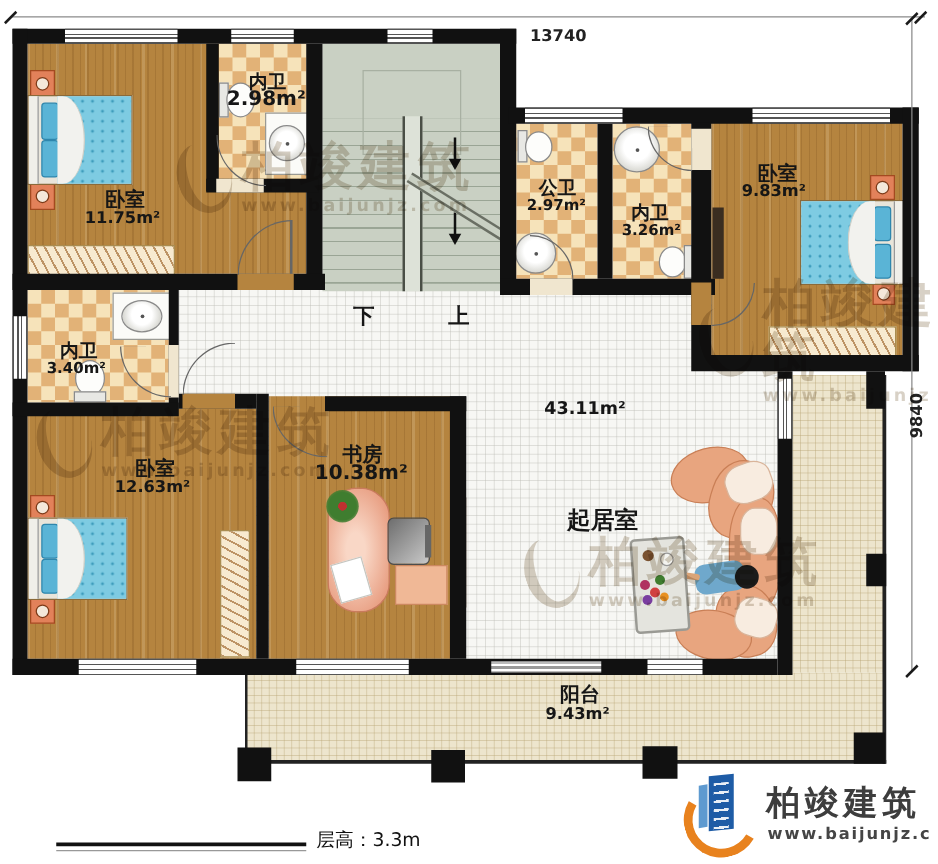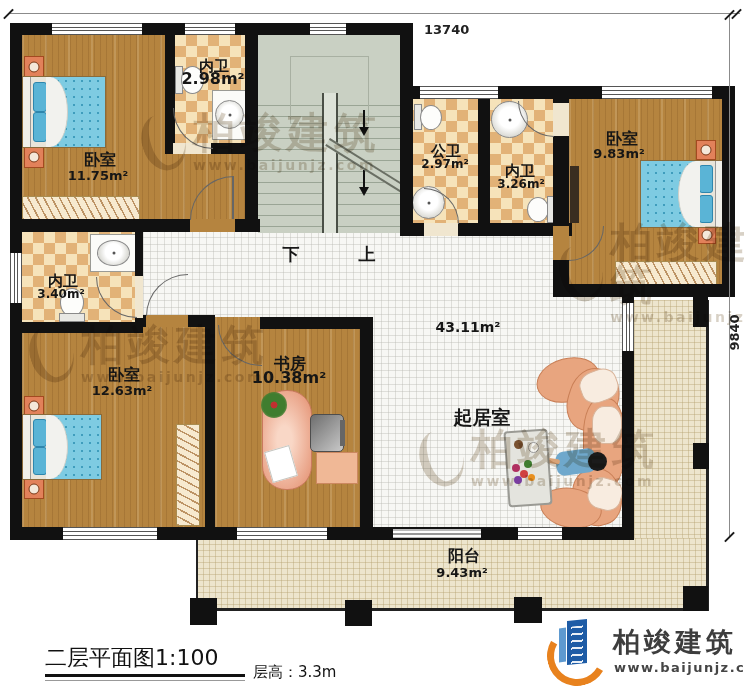--- a/index.html
+++ b/index.html
@@ -308,21 +308,20 @@
     </div>
   </div>
   <div class="wm" style="left:420px;top:428px;">
     <div class="wm-sw"></div>
     <div>
       <div class="wm-t1">柏竣建筑</div>
       <div class="wm-t2">www.baijunjz.com</div>
     </div>
   </div>
 
-  <div class="f-title"><span>二层平面图</span><span>1:100</span></div>
   <div class="f-u1"></div>
   <div class="f-u2"></div>
   <div class="f-line" style="left:253px;top:663px;"><span>层高：</span><span>3.3m</span></div>
   <div class="logo">
     <div class="logo-sw"></div>
     <div class="logo-b2"></div>
     <div class="logo-b1"></div>
     <div class="logo-t1">柏竣建筑</div>
     <div class="logo-t2">www.baijunjz.com</div>
   </div>

